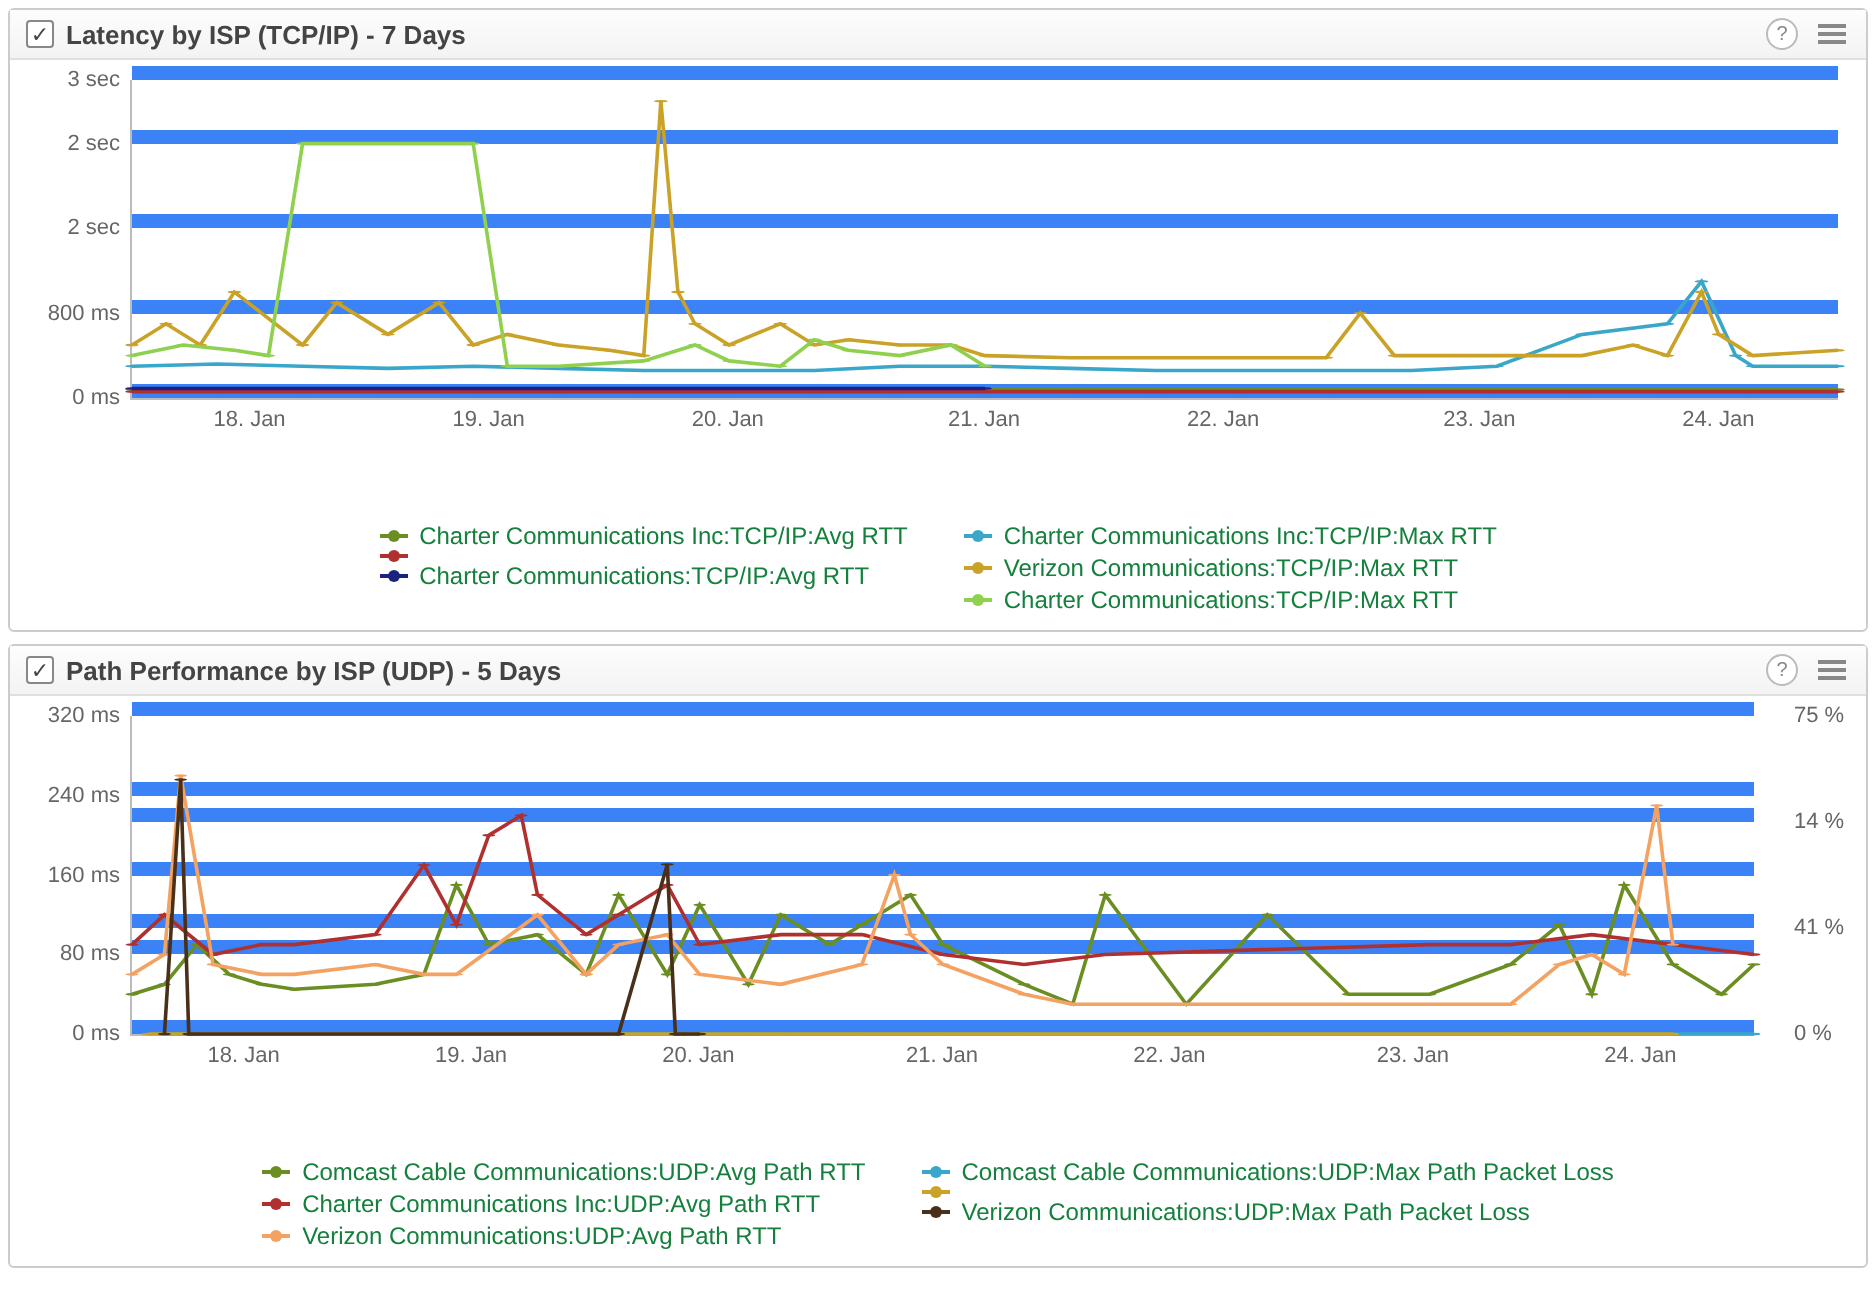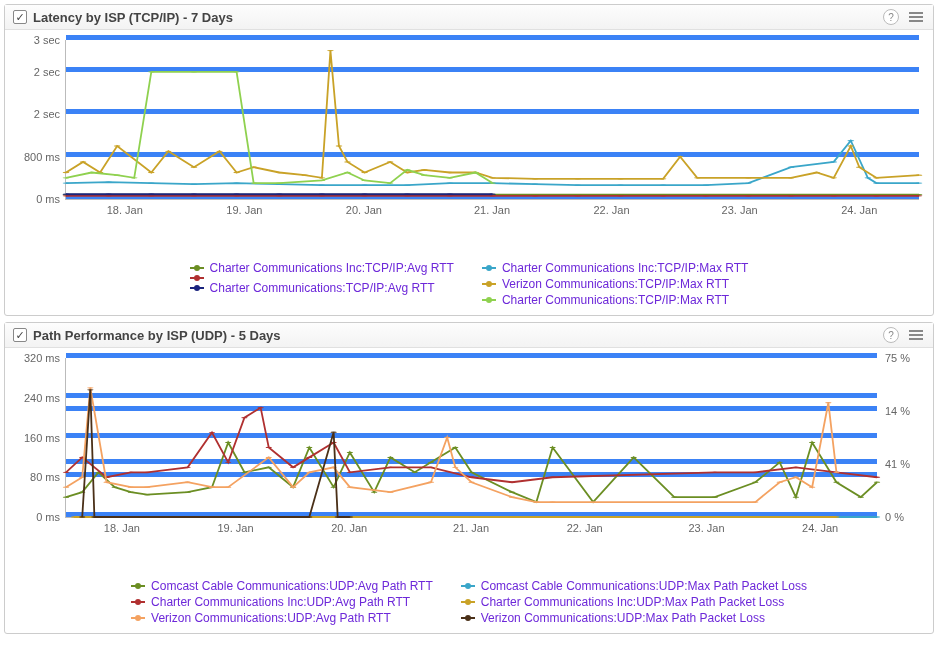--- a/index.html
+++ b/index.html
@@ -76,35 +76,35 @@
     left: 60px; right: 14px;
     top: 10px;
     height: 160px;
     border-left: 1px solid #bbb;
     border-bottom: 1px solid #bbb;
   }
   .plot-area.dual { right: 56px; }
   .grid-line {
     position: absolute;
     left: 0; right: 0;
-    border-top: 5px solid #3b82f6;
+    border-top: 7px solid #3b82f6;
   }
   .y-label {
     position: absolute;
     right: 100%;
     margin-right: 6px;
     transform: translateY(-50%);
     font-size: 11px;
     color: #666;
     white-space: nowrap;
   }
   .y2-label {
     position: absolute;
     left: 100%;
-    margin-left: 8px;
+    margin-left: 20px;
     transform: translateY(-50%);
     font-size: 11px;
     color: #666;
     white-space: nowrap;
   }
   .x-labels {
     position: absolute;
     left: 60px; right: 14px;
     top: 174px;
     height: 16px;
@@ -132,21 +132,21 @@
   }
   .legend-col {
     display: flex;
     flex-direction: column;
     gap: 2px;
   }
   .legend-item {
     display: flex;
     align-items: center;
     font-size: 12px;
-    color: #6d28d9;
+    color: #15803d;
     white-space: nowrap;
   }
   .legend-swatch {
     width: 14px; height: 2px;
     margin-right: 6px;
     position: relative;
   }
   .legend-swatch::after {
     content: '';
     position: absolute;
@@ -563,21 +563,20 @@
           <span>Verizon Communications:UDP:Avg Path RTT</span>
         </div>
       </div>
     <div class="legend-col" id="legR1">
         <div class="legend-item">
           <span class="legend-swatch" style="background: rgb(58, 166, 201);"></span>
           <span>Comcast Cable Communications:UDP:Max Path Packet Loss</span>
         </div>
         <div class="legend-item">
           <span class="legend-swatch" style="background: rgb(201, 162, 39);"></span>
-          <span>Charter Communications Inc:UDP:Max Path Packet Loss</span>
         </div>
         <div class="legend-item">
           <span class="legend-swatch" style="background: rgb(74, 48, 24);"></span>
           <span>Verizon Communications:UDP:Max Path Packet Loss</span>
         </div>
       </div>
   </div>
 </div>
 
 </body></html>

